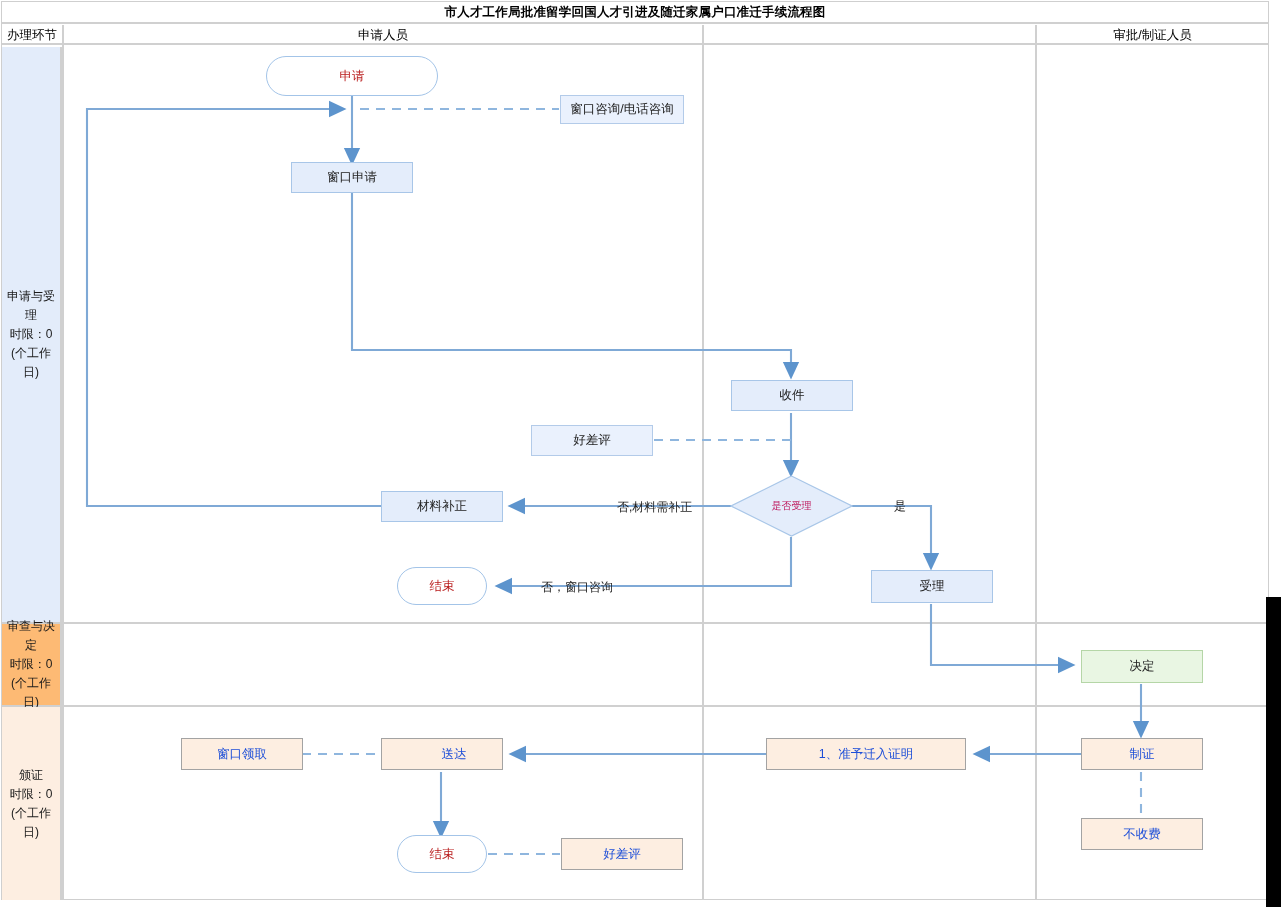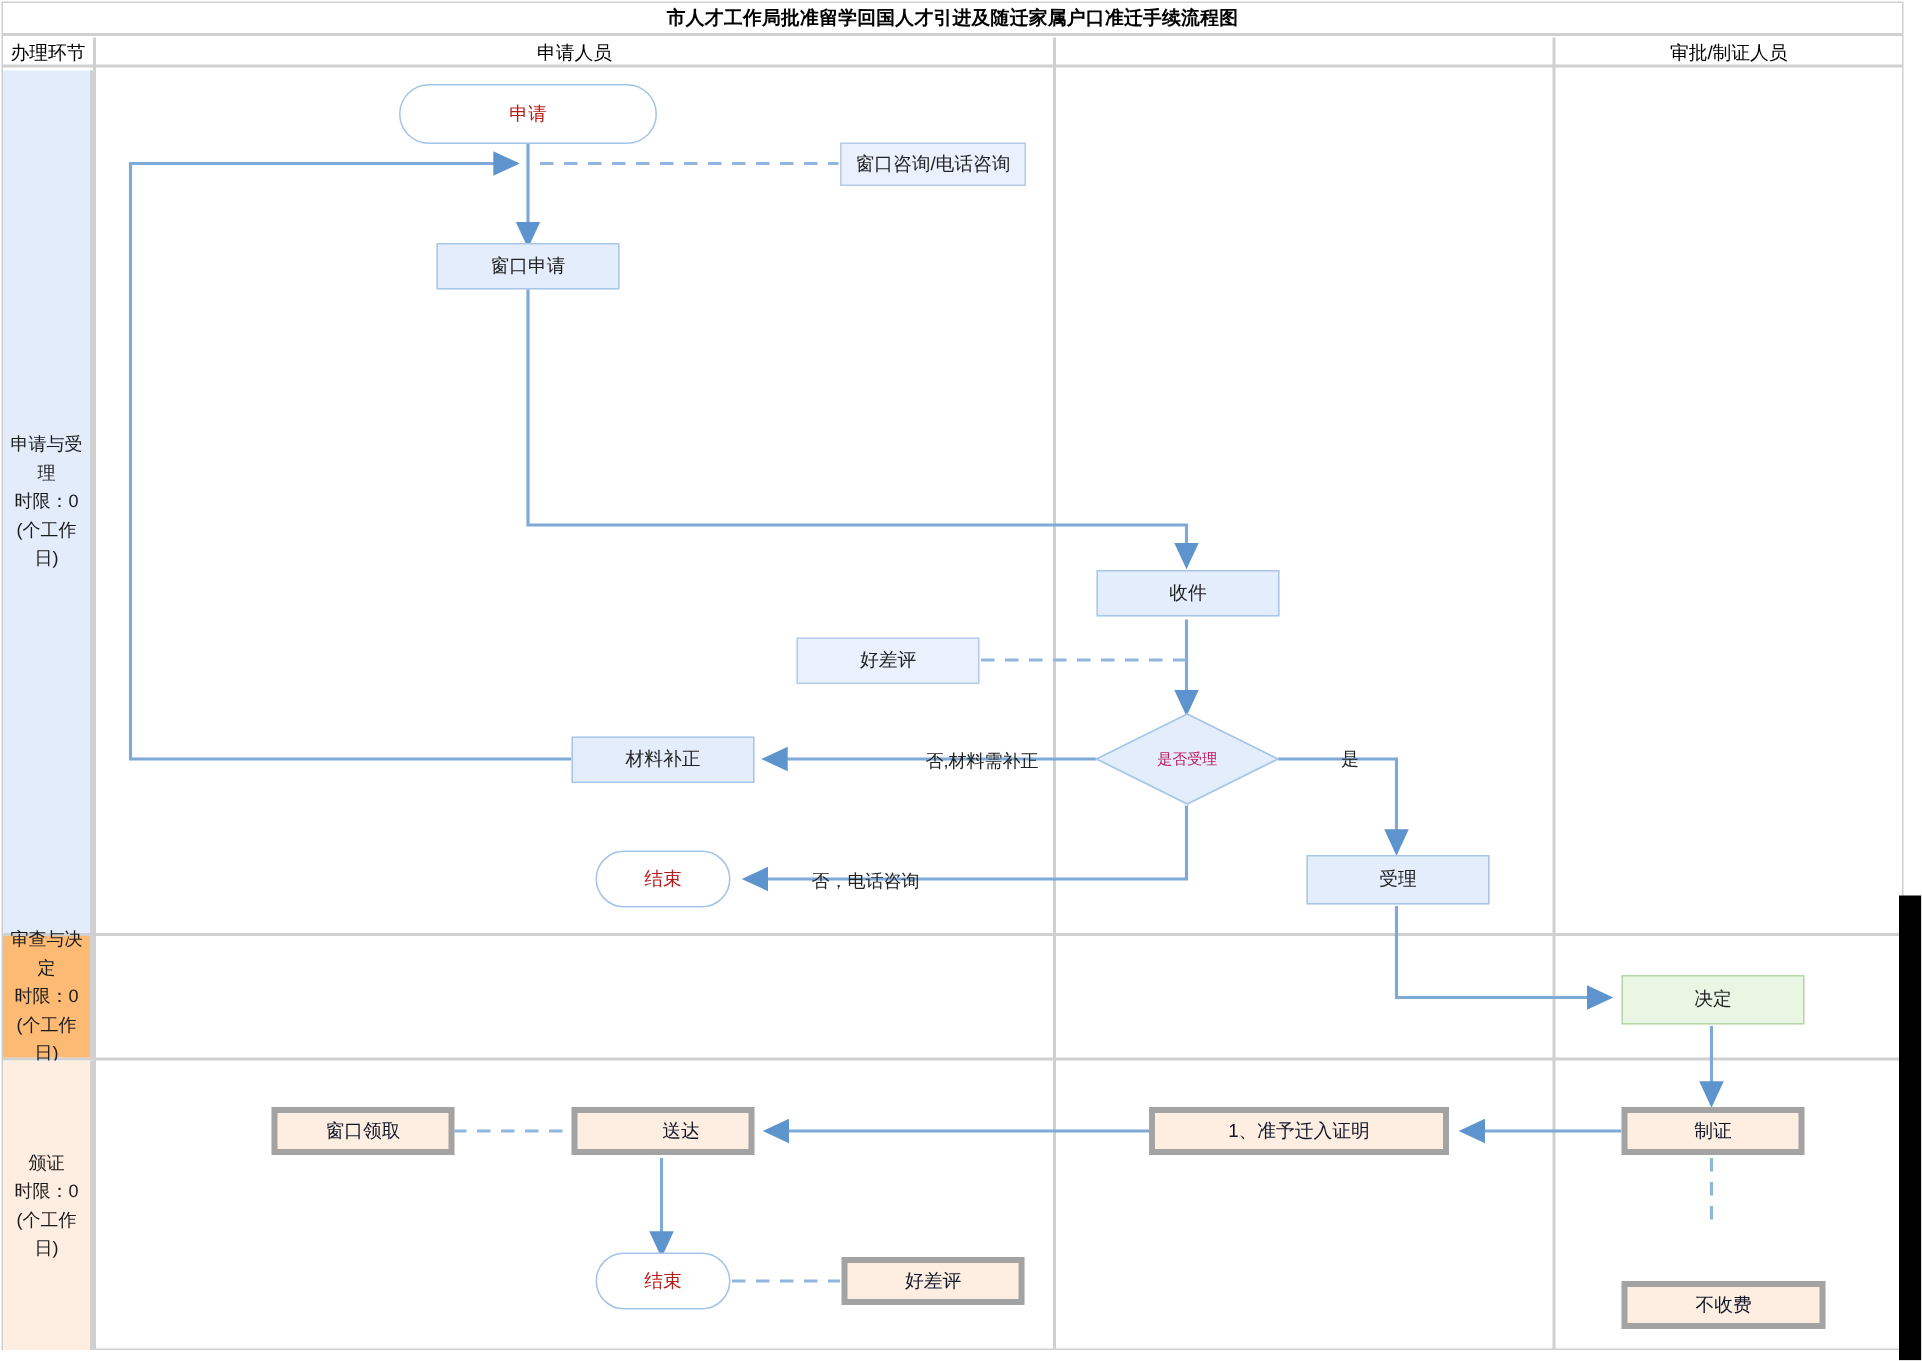--- a/index.html
+++ b/index.html
@@ -71,21 +71,21 @@
     position:absolute;
     box-sizing:border-box;
     display:flex;align-items:center;justify-content:center;
     font-size:12.5px;
     text-align:center;
     z-index:4;
   }
   .n-blue{background:#e4edfb;border:1px solid #a8c6e8;color:#222;}
   .n-blue-light{background:#eaf1fd;border:1px solid #b3cbe9;color:#222;}
   .n-green{background:#e9f6e3;border:1px solid #b5d6a7;color:#222;}
-  .n-orange{background:#fdeee1;border:4px solid #a3a3a3;color:#0f172a;}
+  .n-orange{background:#fdeee1;border:1px solid #a3a3a3;color:#1d4ed8;}
   .n-term{
     background:#ffffff;border:1.6px solid #a3c4e8;border-radius:22px;
     color:#b91c1c;
   }
 
   
   .diamond{
     position:absolute;z-index:4;
   }
   .diamond .dshape{
@@ -214,31 +214,31 @@
   <div class="node n-blue" style="left:381px;top:491px;width:122px;height:31px;">材料补正</div>
 
   <div class="node n-term" style="left:397px;top:567px;width:90px;height:38px;">结束</div>
 
   <div class="node n-blue" style="left:871px;top:570px;width:122px;height:33px;">受理</div>
 
   <div class="node n-green" style="left:1081px;top:650px;width:122px;height:33px;">决定</div>
 
   <div class="node n-orange" style="left:1081px;top:738px;width:122px;height:32px;">制证</div>
 
-  <div class="node n-orange" style="left:1081px;top:818px;width:136px;height:32px;margin-top:36px;">不收费</div>
+  <div class="node n-orange" style="left:1081px;top:818px;width:122px;height:32px;">不收费</div>
 
   <div class="node n-orange" style="left:766px;top:738px;width:200px;height:32px;">1、准予迁入证明</div>
 
   <div class="node n-orange" style="left:381px;top:738px;width:122px;height:32px;padding-left:24px;">送达</div>
 
   <div class="node n-orange" style="left:181px;top:738px;width:122px;height:32px;">窗口领取</div>
 
   <div class="node n-term" style="left:397px;top:835px;width:90px;height:38px;">结束</div>
 
   <div class="node n-orange" style="left:561px;top:838px;width:122px;height:32px;">好差评</div>
 
   <div class="edge-label" style="left:894px;top:498px;">是</div>
   <div class="edge-label" style="left:580px;top:499px;margin-left:37px;">否,材料需补正</div>
-  <div class="edge-label" style="left:541px;top:579px;">否，电话咨询</div>
+  <div class="edge-label" style="left:541px;top:579px;">否，窗口咨询</div>
 
   <div class="right-bar"></div>
 
 </div>
 
 </body></html>

